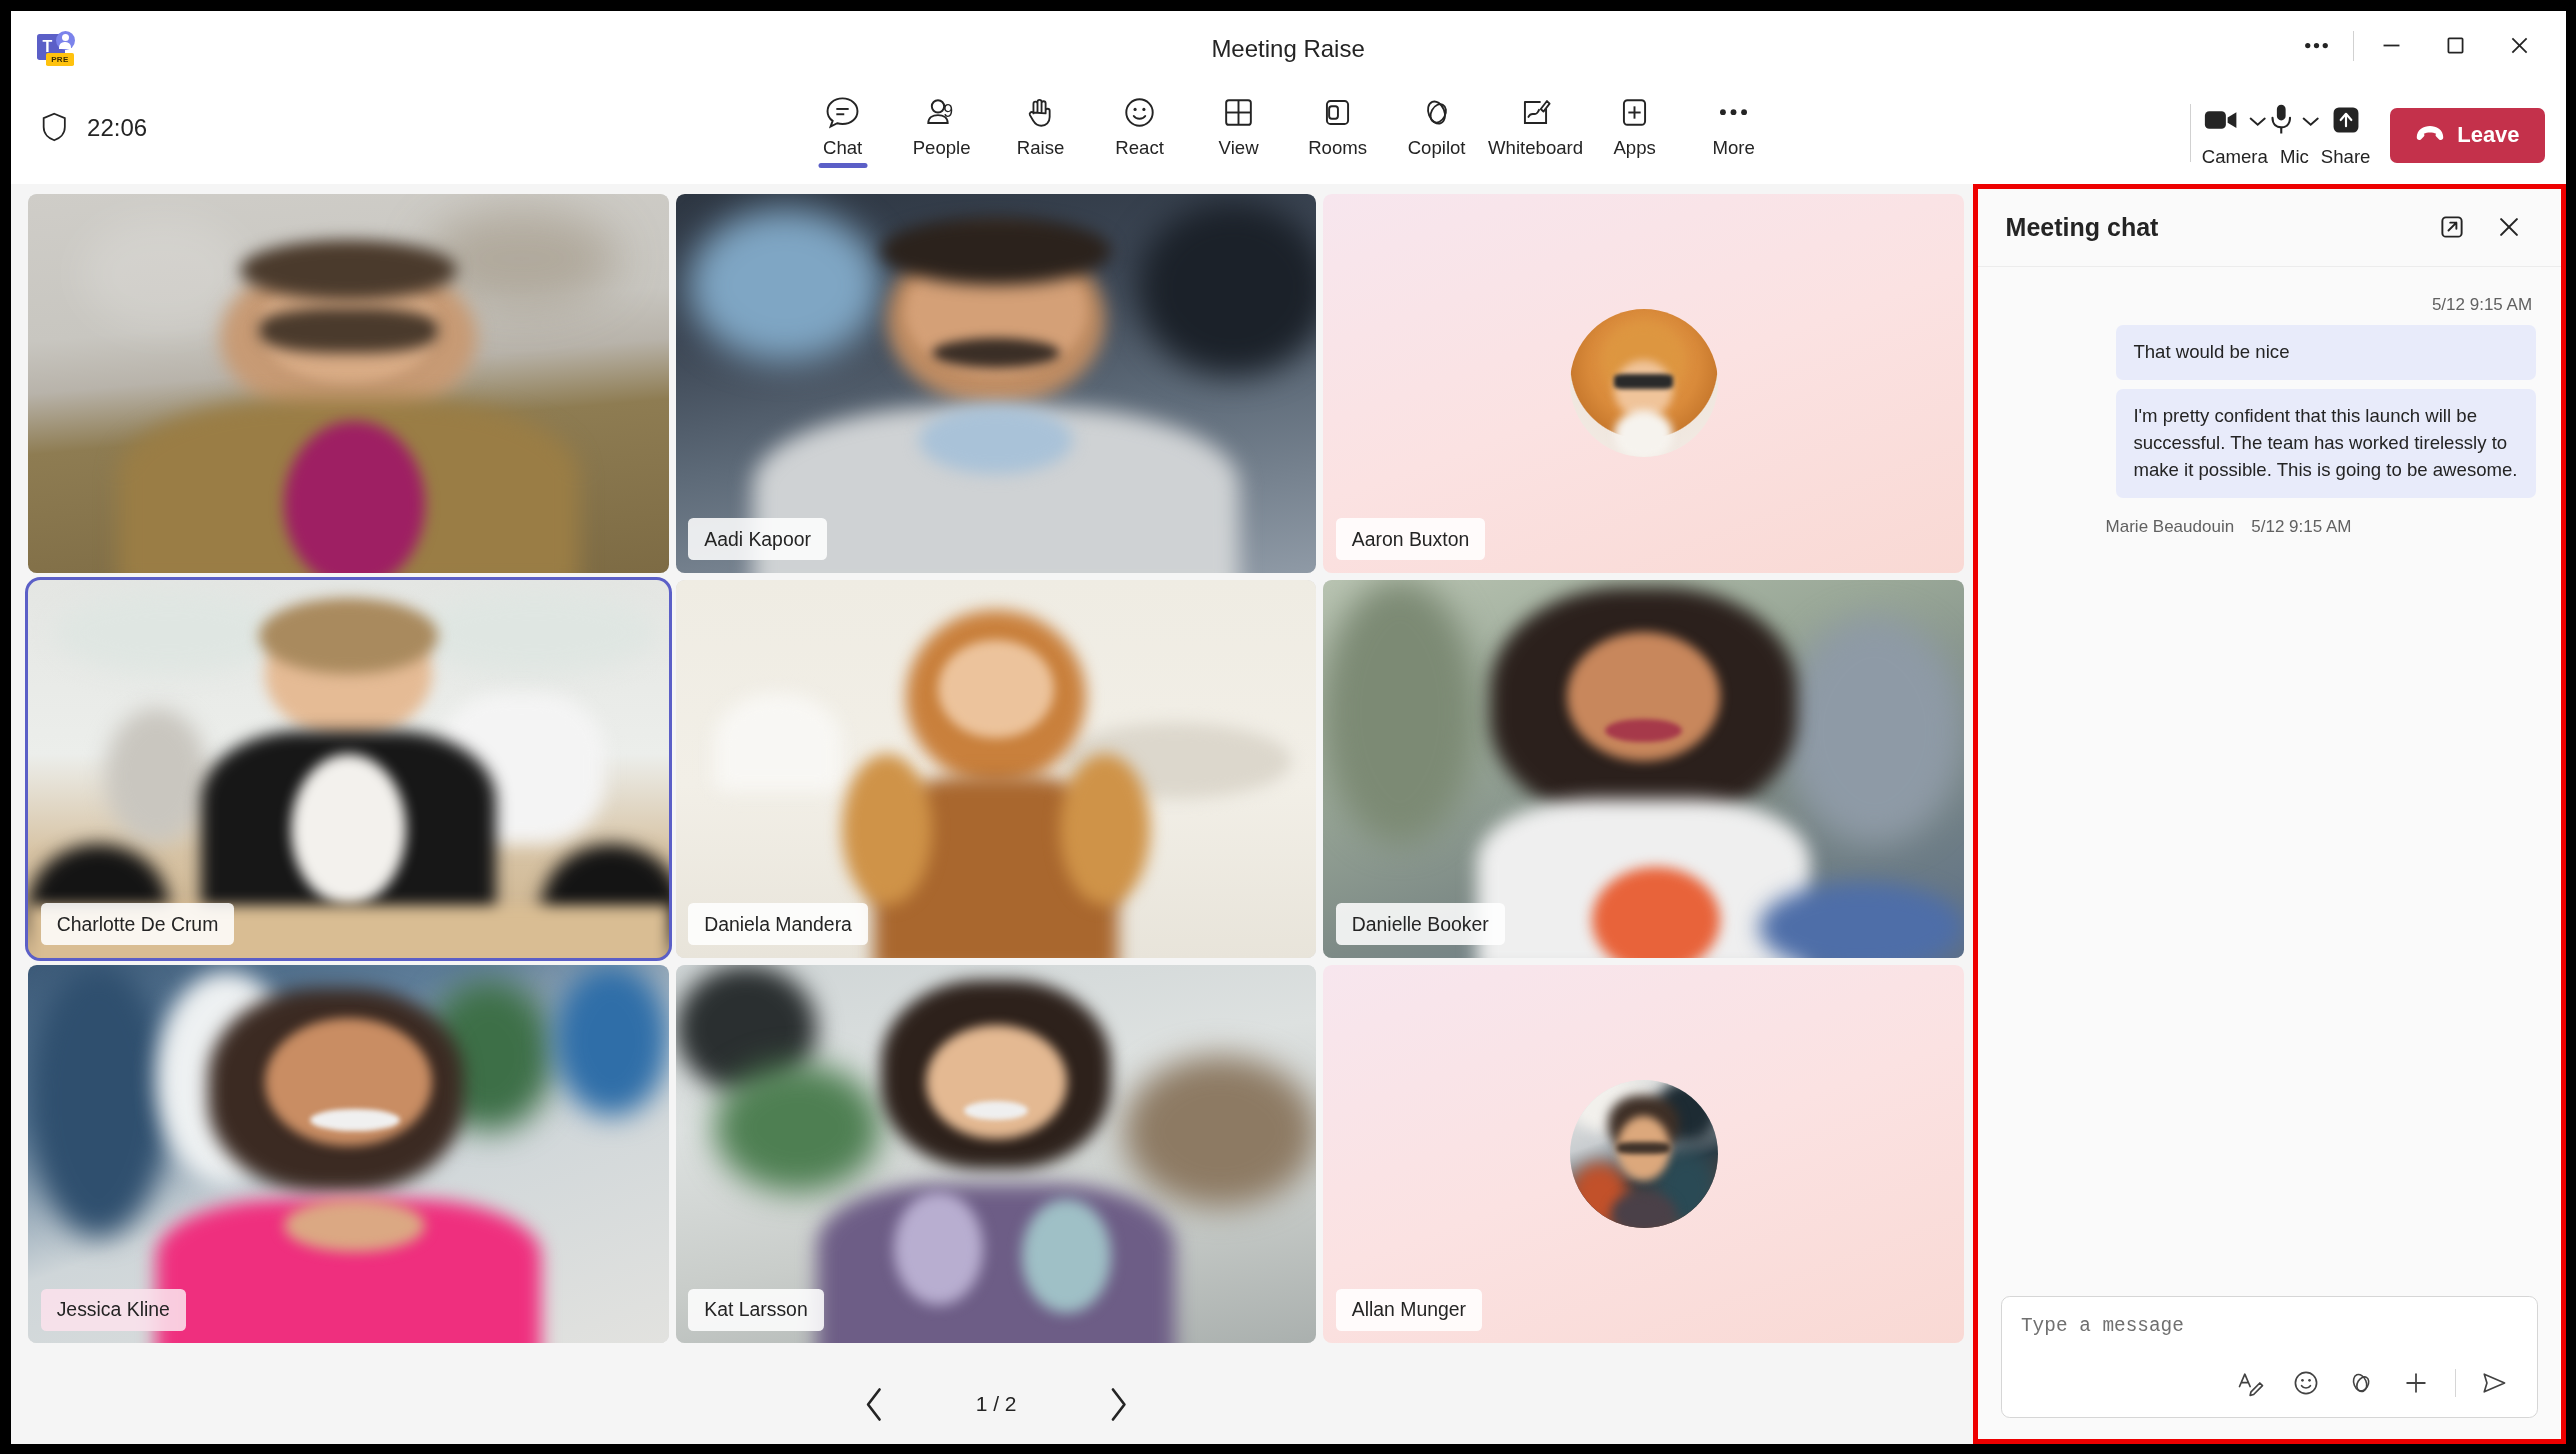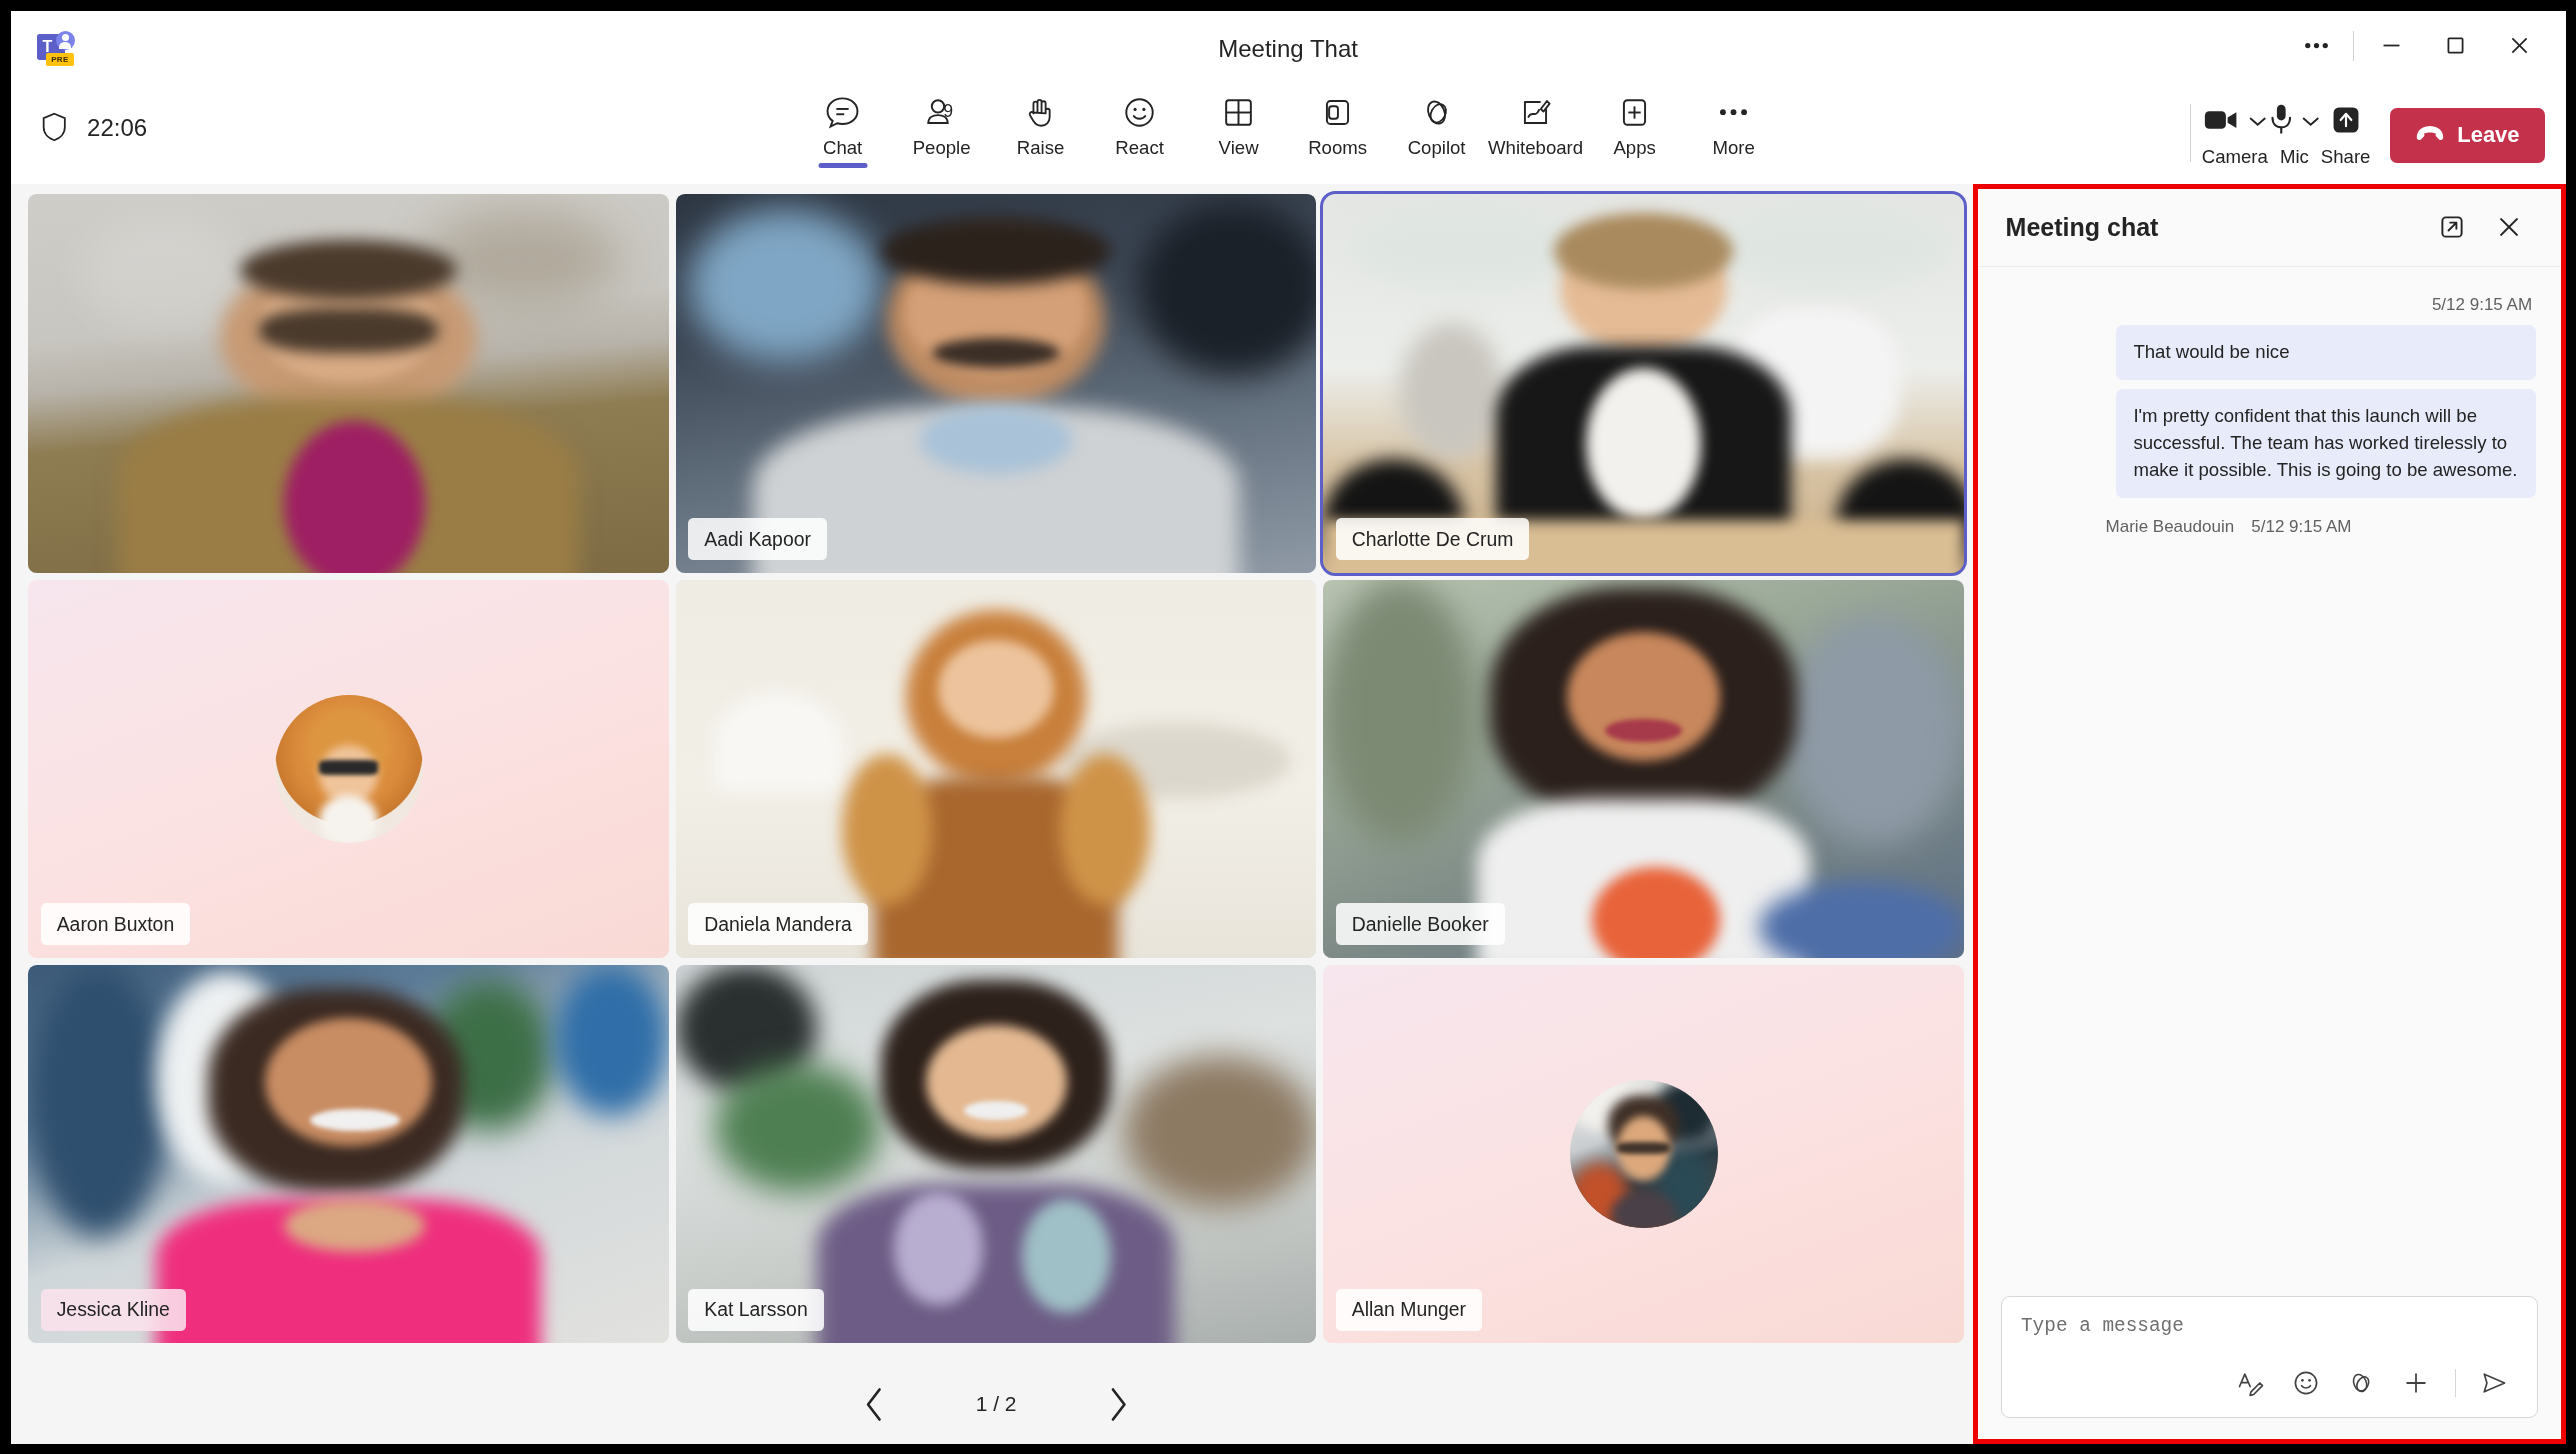--- a/index.html
+++ b/index.html
@@ -197,21 +197,21 @@
   <div class="titlebar">
     <div class="teams-logo">
       <div class="logo-box"></div>
       <div class="logo-t">T</div>
       <div class="logo-bubble"></div>
       <div class="logo-head"></div>
       <div class="logo-body"></div>
       <div class="logo-pre">PRE</div>
     </div>
 
-    <div class="meeting-title">Meeting That</div>
+    <div class="meeting-title">Meeting Raise</div>
 
     <div class="win-ctrls">
       <div class="win-btn">
         <svg width="23" height="7" viewBox="0 0 26 8">
             <circle cx="3" cy="4" r="3" fill="#242424"></circle>
             <circle cx="13" cy="4" r="3" fill="#242424"></circle>
             <circle cx="23" cy="4" r="3" fill="#242424"></circle>
           </svg>
       </div>
       <div class="win-sep"></div>
@@ -441,45 +441,45 @@
           <div class="blob" style="left:33%;top:10%;width:34%;height:46%;background:#c08d63;filter:blur(8.8px);"></div>
           <div class="blob" style="left:36%;top:14%;width:28%;height:34%;background:#d4a077;filter:blur(5.3px);"></div>
           <div class="blob" style="left:32%;top:6%;width:36%;height:18%;background:#2b221c;filter:blur(8px);"></div>
           <div class="blob" style="left:40%;top:38%;width:20%;height:8%;background:#3a2e26;filter:blur(5.3px);"></div>
           <div class="blob" style="left:12%;top:56%;width:76%;height:50%;background:#cfd2d4;filter:blur(10.6px);border-radius:42% 42% 0 0;"></div>
           <div class="blob" style="left:38%;top:56%;width:24%;height:18%;background:#a9c2d8;filter:blur(8px);"></div>
         </div>
         <div class="name-chip">Aadi Kapoor</div>
       </div>
 
+      <div class="tile avatar-tile">
+        <div class="avatar-circle" style="background:radial-gradient(circle at 50% 38%, #e8a04e 0%, #d98a3a 46%, #c97a2e 62%, #f0e7df 63%, #f3ece6 100%);">
+          <div class="blob" style="left:22%;top:8%;width:56%;height:52%;background:#dd9640;filter:blur(5.3px);"></div>
+          <div class="blob" style="left:30%;top:34%;width:40%;height:40%;background:#f0c49a;filter:blur(4.4px);"></div>
+          <div class="blob" style="left:30%;top:44%;width:40%;height:10%;background:#2a2a2a;filter:blur(2.2px);border-radius:20%;"></div>
+          <div class="blob" style="left:30%;top:68%;width:40%;height:34%;background:#f6f3ee;filter:blur(4.4px);"></div>
+        </div>
+        <div class="name-chip">Aaron Buxton</div>
+      </div>
+
       <div class="tile active">
         <div class="tile-photo" style="background:linear-gradient(180deg,#e4e6e3 0%,#eceeeb 46%,#d7c3a4 72%,#c9ae87 100%);">
           <div class="blob" style="left:4%;top:3%;width:36%;height:22%;background:#dfe6e2;filter:blur(12.4px);"></div>
           <div class="blob" style="left:60%;top:3%;width:38%;height:22%;background:#dfe6e2;filter:blur(12.4px);"></div>
           <div class="blob" style="left:64%;top:30%;width:26%;height:40%;background:#f4f4f4;filter:blur(8.8px);border-radius:40%;"></div>
           <div class="blob" style="left:12%;top:34%;width:16%;height:36%;background:#c9c6bf;filter:blur(10.6px);"></div>
           <div class="blob" style="left:37%;top:8%;width:26%;height:34%;background:#e5bb95;filter:blur(7px);"></div>
           <div class="blob" style="left:36%;top:5%;width:28%;height:20%;background:#a98a5e;filter:blur(7px);"></div>
           <div class="blob" style="left:27%;top:40%;width:46%;height:54%;background:#171717;filter:blur(8px);border-radius:34% 34% 0 0;"></div>
           <div class="blob" style="left:41%;top:46%;width:18%;height:40%;background:#f3f1ed;filter:blur(6.2px);"></div>
           <div class="blob" style="left:0%;top:70%;width:22%;height:34%;background:#141414;filter:blur(8.8px);"></div>
           <div class="blob" style="left:80%;top:70%;width:22%;height:34%;background:#141414;filter:blur(8.8px);"></div>
           <div class="blob" style="left:0%;top:86%;width:100%;height:18%;background:#d9bd93;filter:blur(7px);border-radius:0;"></div>
         </div>
         <div class="name-chip">Charlotte De Crum</div>
-      </div>
-
-      <div class="tile avatar-tile">
-        <div class="avatar-circle" style="background:radial-gradient(circle at 50% 38%, #e8a04e 0%, #d98a3a 46%, #c97a2e 62%, #f0e7df 63%, #f3ece6 100%);">
-          <div class="blob" style="left:22%;top:8%;width:56%;height:52%;background:#dd9640;filter:blur(5.3px);"></div>
-          <div class="blob" style="left:30%;top:34%;width:40%;height:40%;background:#f0c49a;filter:blur(4.4px);"></div>
-          <div class="blob" style="left:30%;top:44%;width:40%;height:10%;background:#2a2a2a;filter:blur(2.2px);border-radius:20%;"></div>
-          <div class="blob" style="left:30%;top:68%;width:40%;height:34%;background:#f6f3ee;filter:blur(4.4px);"></div>
-        </div>
-        <div class="name-chip">Aaron Buxton</div>
       </div>
 
       <div class="tile">
         <div class="tile-photo" style="background:linear-gradient(180deg,#efece3 0%,#f2efe7 54%,#e8e4da 100%);">
           <div class="blob" style="left:6%;top:30%;width:20%;height:26%;background:#f8f7f4;filter:blur(8.8px);border-radius:50% 50% 10% 10%;"></div>
           <div class="blob" style="left:60%;top:38%;width:36%;height:20%;background:#dcd7cc;filter:blur(8px);"></div>
           <div class="blob" style="left:36%;top:8%;width:28%;height:46%;background:#c9803c;filter:blur(8px);"></div>
           <div class="blob" style="left:41%;top:16%;width:18%;height:26%;background:#ecc39c;filter:blur(5.3px);"></div>
           <div class="blob" style="left:31%;top:52%;width:38%;height:52%;background:#a9672e;filter:blur(8.8px);border-radius:36% 36% 0 0;"></div>
           <div class="blob" style="left:26%;top:46%;width:14%;height:40%;background:#cf9348;filter:blur(8px);"></div>

